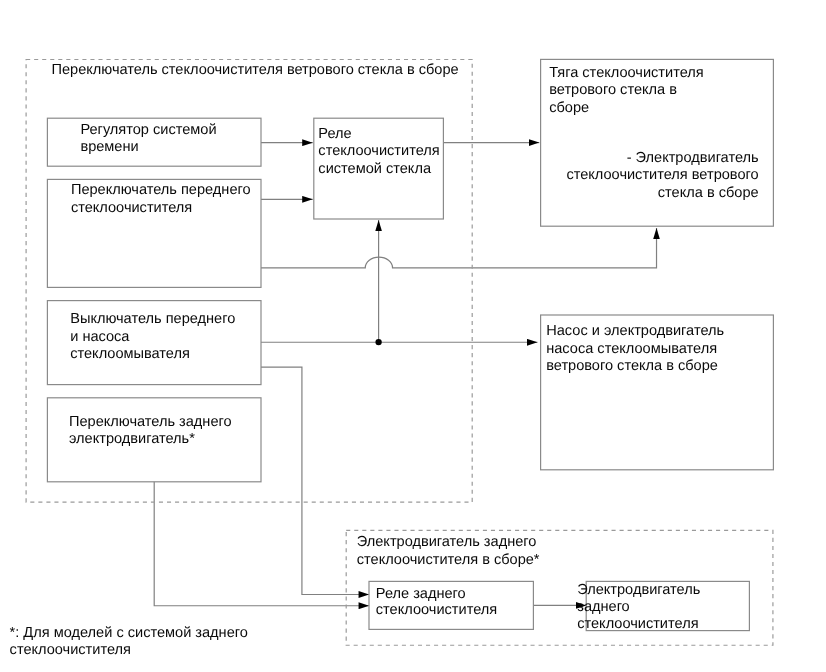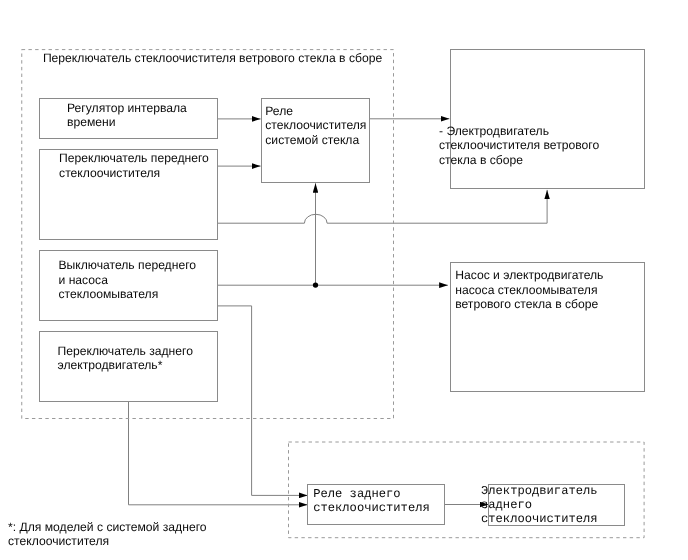--- a/index.html
+++ b/index.html
@@ -5,21 +5,21 @@
 <style>
   html,body{margin:0;padding:0;background:#ffffff;}
   body{width:688px;height:560px;position:relative;overflow:hidden;
        font-family:"Liberation Sans",sans-serif;color:#0a0a0a;
        -webkit-font-smoothing:antialiased;text-rendering:geometricPrecision;}
   #stage{position:absolute;left:0;top:0;width:688px;height:412px;background:#fff;}
   svg.wires{position:absolute;left:0;top:0;width:688px;height:560px;}
   .box{position:absolute;box-sizing:border-box;border:1px solid #8a8a8a;background:transparent;}
   .lbl{position:absolute;font-size:12.15px;line-height:14.5px;white-space:pre;color:#0a0a0a;
        transform:translateZ(0);}
-  .lbl.tight{line-height:13.9px;font-family:Liberation Mono, monospace;}
+  .lbl.tight{line-height:13.9px;}
 </style>
 </head>
 <body>
 
 <div id="stage">
 
   <svg class="wires" viewBox="0 0 688 560" shape-rendering="geometricPrecision">
     <defs>
       <marker id="ah" markerWidth="9.4" markerHeight="6.0" refX="8.9" refY="3.0" orient="auto" markerUnits="userSpaceOnUse">
         <path d="M0.1,0.15 L8.9,3.0 L0.1,5.85 Z" fill="#000"></path>
@@ -43,23 +43,25 @@
 
     <circle cx="315.5" cy="285.1" r="2.65" fill="#000"></circle>
 
     <g fill="none" stroke="#9a9a9a" stroke-width="1" stroke-dasharray="3.4 3.3">
       <rect x="21.75" y="49.6" width="371.75" height="368.9"></rect>
       <rect x="288.5" y="442.0" width="355.6" height="95.7"></rect>
     </g>
   </svg>
 
   <div class="lbl" style="left:42.9px;top:51.3px;">Переключатель стеклоочистителя ветрового стекла в сборе</div>
+  <div class="lbl" style="left:297.3px;top:444.0px;">Электродвигатель заднего
+стеклоочистителя в сборе*</div>
 
   <div class="box" style="left:38.9px;top:98.2px;width:179.1px;height:41.0px;"></div>
-  <div class="lbl" style="left:67.0px;top:100.8px;">Регулятор интервала
+  <div class="lbl" style="left:67.0px;top:100.8px;">Регулятор системой
 времени</div>
 
   <div class="box" style="left:38.9px;top:149.2px;width:179.1px;height:90.4px;"></div>
   <div class="lbl" style="left:59.1px;top:151.2px;">Переключатель переднего
 стеклоочистителя</div>
 
   <div class="box" style="left:38.9px;top:249.9px;width:179.1px;height:70.8px;"></div>
   <div class="lbl" style="left:58.5px;top:258.4px;">Выключатель переднего
 и насоса
 стеклоомывателя</div>
@@ -67,21 +69,24 @@
   <div class="box" style="left:38.9px;top:330.7px;width:179.1px;height:71.2px;"></div>
   <div class="lbl" style="left:57.5px;top:343.7px;">Переключатель заднего
 электродвигатель*</div>
 
   <div class="box" style="left:261.0px;top:98.0px;width:109.3px;height:84.8px;"></div>
   <div class="lbl" style="left:265.3px;top:103.7px;">Реле
 стеклоочистителя
 системой стекла</div>
 
   <div class="box" style="left:449.8px;top:48.9px;width:195.0px;height:140.2px;"></div>
-  <div class="lbl" style="left:439px;top:123.8px;">- Электродвигатель
+  <div class="lbl" style="left:457.7px;top:52.9px;">Тяга стеклоочистителя
+ветрового стекла в
+сборе</div>
+  <div class="lbl" style="left:472px;top:123.8px;text-align:right;">- Электродвигатель
 стеклоочистителя ветрового
 стекла в сборе</div>
 
   <div class="box" style="left:449.8px;top:262.4px;width:194.9px;height:129.4px;"></div>
   <div class="lbl" style="left:455.2px;top:268.2px;">Насос и электродвигатель
 насоса стеклоомывателя
 ветрового стекла в сборе</div>
 
   <div class="box" style="left:307.0px;top:484.0px;width:137.8px;height:41.0px;"></div>
   <div class="lbl tight" style="left:313.2px;top:487.8px;">Реле заднего

